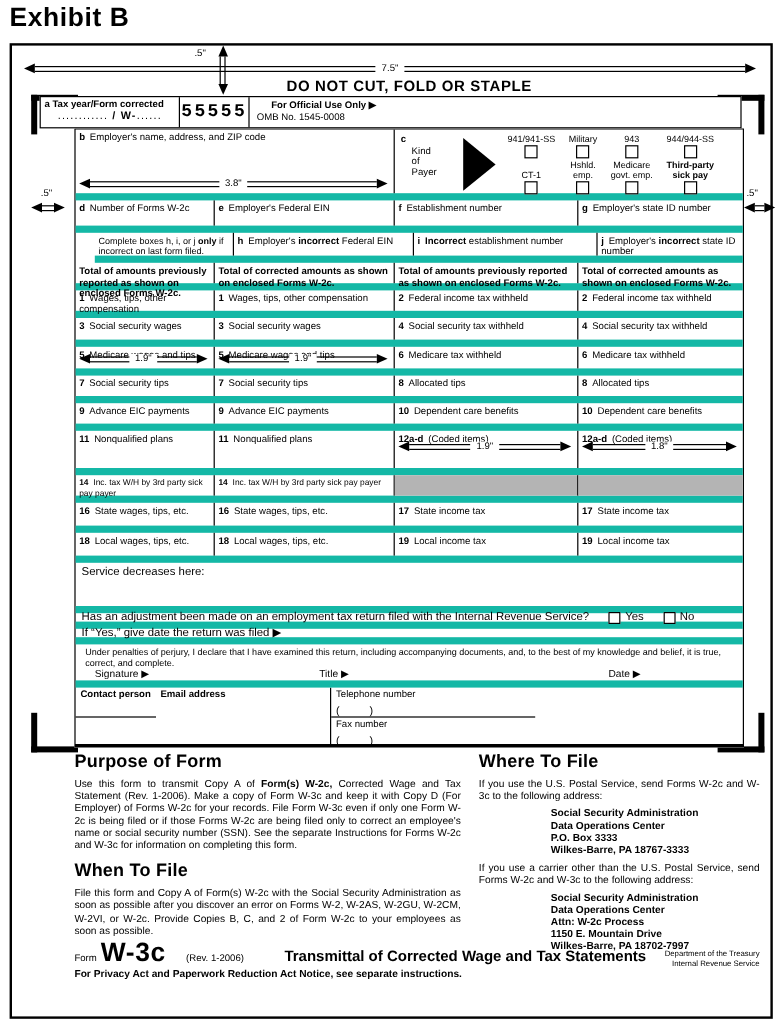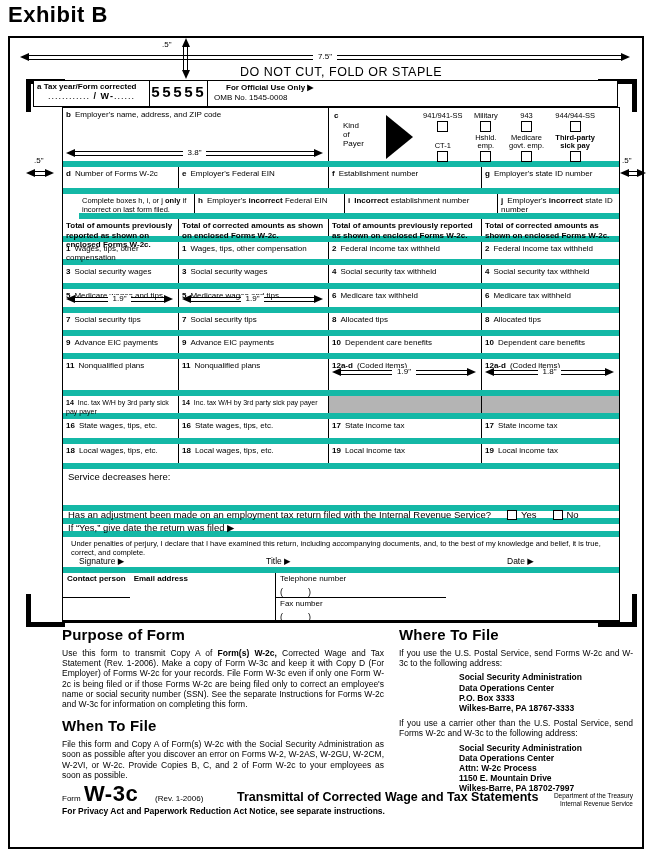--- a/index.html
+++ b/index.html
@@ -15,21 +15,21 @@
   .harrow{position:absolute;display:flex;align-items:center;height:8px;}
   .harrow .ln{flex:1;height:3px;border-top:1px solid #000;border-bottom:1px solid #000;}
   .harrow .al{width:0;height:0;border-top:4px solid transparent;border-bottom:4px solid transparent;border-right:9px solid #000;}
   .harrow .ar{width:0;height:0;border-top:4px solid transparent;border-bottom:4px solid transparent;border-left:9px solid #000;}
   .harrow .mlbl{padding:0 5px;font-size:8px;line-height:8px;background:#fff;}
   .varrow{position:absolute;display:flex;flex-direction:column;align-items:center;width:9px;}
   .varrow .vln{flex:1;width:3px;border-left:1px solid #000;border-right:1px solid #000;}
   .varrow .au{width:0;height:0;border-left:4px solid transparent;border-right:4px solid transparent;border-bottom:9px solid #000;}
   .varrow .ad{width:0;height:0;border-left:4px solid transparent;border-right:4px solid transparent;border-top:9px solid #000;}
   .mtag{position:absolute;font-size:8px;}
-  .banner{left:62px;top:65px;width:558px;text-align:center;font-size:12.5px;font-weight:normal;letter-spacing:.5px;}
+  .banner{left:62px;top:65px;width:558px;text-align:center;font-size:12.5px;font-weight:bold;letter-spacing:.5px;}
   
   .corner{position:absolute;width:34px;height:28px;}
   .c-tl{border-top:5px solid #000;border-left:5px solid #000;}
   .c-tr{border-top:5px solid #000;border-right:5px solid #000;}
   .c-bl{border-bottom:5px solid #000;border-left:5px solid #000;}
   .c-br{border-bottom:5px solid #000;border-right:5px solid #000;}
   
   .abox{left:33px;top:80px;width:585px;height:27px;border:1.5px solid #000;display:flex;box-sizing:border-box;background:#fff;}
   .abox>div{box-sizing:border-box;}
   .acell-a{width:116px;border-right:1px solid #000;padding:1px 3px;font-size:8px;}

